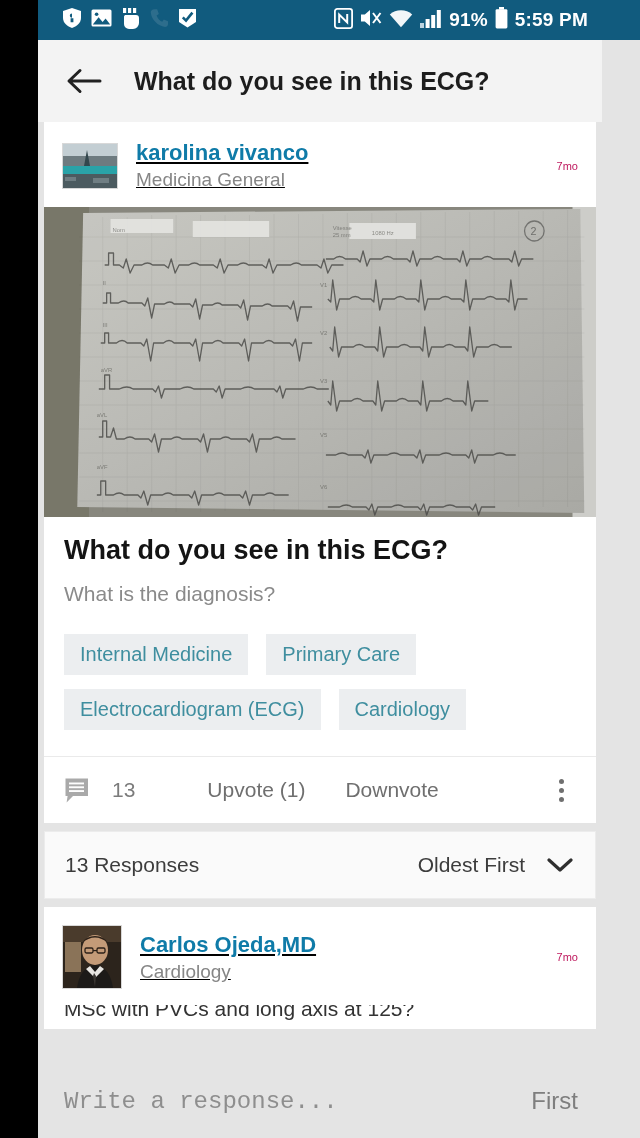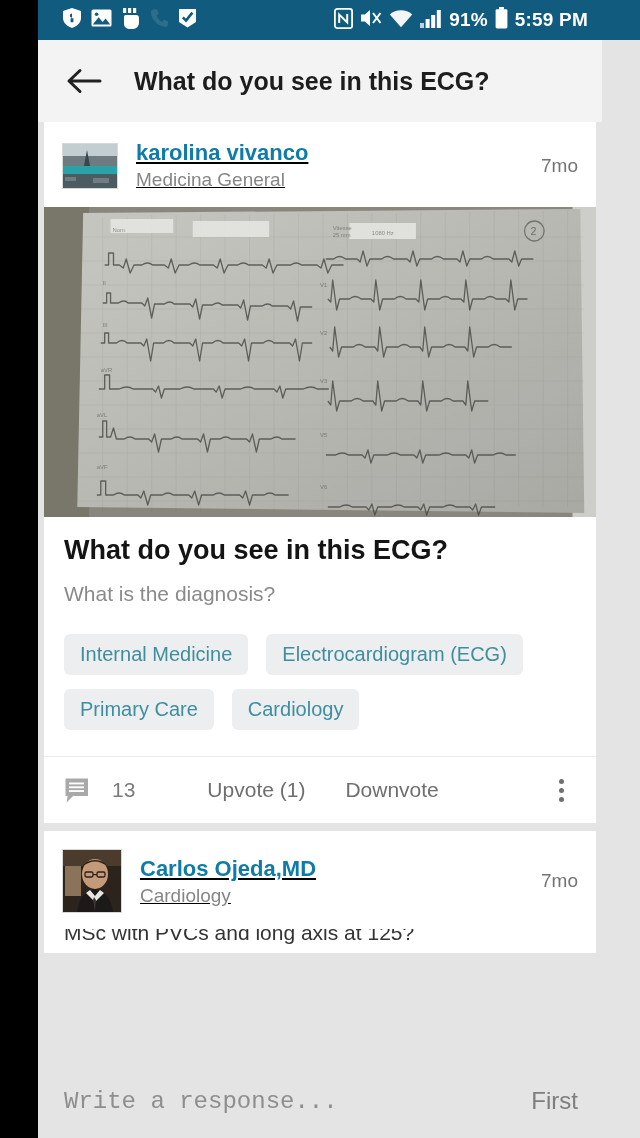--- a/index.html
+++ b/index.html
@@ -132,22 +132,22 @@
     color: #0f7ba8;
     white-space: nowrap;
   }
   .author-sub {
     font-size: 19px;
     color: #868686;
     white-space: nowrap;
   }
   .author-time {
     margin-left: auto;
-    font-size: 19px;
-    color: #737373;
+    font-size: 11px;
+    color: #be185d;
     align-self: center;
   }
 
   
   .photo {
     width: 100%;
     height: 310px;
     display: block;
     background: #b9b9b4;
   }
@@ -171,21 +171,20 @@
     gap: 14px 18px;
     padding: 22px 20px 26px 20px;
   }
   .tag {
     background: #eceef0;
     color: #3f8e9f;
     font-size: 20px;
     padding: 9px 16px;
     white-space: nowrap;
     cursor: pointer;
-    border-radius: 6px;
   }
 
   
   .actions {
     display: flex;
     align-items: center;
     height: 66px;
     padding: 0 22px 0 20px;
     border-top: 1px solid #eaeaea;
   }
@@ -479,22 +478,22 @@
         <rect width="564" height="310" fill="#000" opacity="0.04"></rect>
       </svg>
 
       <div class="qbody">
         <div class="q-title">What do you see in this ECG?</div>
         <div class="q-sub">What is the diagnosis?</div>
       </div>
 
       <div class="tags">
         <span class="tag">Internal Medicine</span>
+        <span class="tag">Primary Care</span>
         <span class="tag">Electrocardiogram (ECG)</span>
-        <span class="tag">Primary Care</span>
         <span class="tag">Cardiology</span>
       </div>
 
       <div class="actions">
         <div class="act-comments">
           <svg width="30" height="27" viewBox="0 0 30 27">
             <path d="M1.5 1.5 H24 V19 H9 L2.6 25.5 L3.6 19 H1.5 Z" fill="#a9a9a9"></path>
             <rect x="5" y="5.5" width="15" height="1.9" fill="#fdfdfd"></rect>
             <rect x="5" y="9.3" width="15" height="1.9" fill="#fdfdfd"></rect>
             <rect x="5" y="13.1" width="15" height="1.9" fill="#fdfdfd"></rect>
@@ -504,20 +503,29 @@
         <div class="act-btn act-upvote">Upvote (1)</div>
         <div class="act-btn act-downvote">Downvote</div>
         <div class="act-more">
           <span class="dot"></span>
           <span class="dot"></span>
           <span class="dot"></span>
         </div>
       </div>
     </div>
 
+    <div class="resp-bar">
+      <div class="resp-count">13 Responses</div>
+      <div class="resp-sort">
+        <span class="resp-sort-label">Oldest First</span>
+        <svg width="26" height="16" viewBox="0 0 26 16">
+          <path d="M2 3 L13 13 L24 3" stroke="#2f2f2f" stroke-width="3.2" fill="none" stroke-linecap="round" stroke-linejoin="round"></path>
+        </svg>
+      </div>
+    </div>
 
     <div class="card spaced">
       <div class="author">
         <div class="avatar portrait">
           <svg width="58" height="62" viewBox="0 0 58 62" preserveAspectRatio="none">
             <rect width="58" height="62" fill="#2c241c"></rect>
             <rect x="0" y="0" width="58" height="16" fill="#4a3b2c"></rect>
             <rect x="2" y="16" width="16" height="30" fill="#8a7358"></rect>
             <ellipse cx="32" cy="24" rx="13" ry="15" fill="#c49b78"></ellipse>
             <path d="M19 17 q13 -11 26 0 q-4 -7 -13 -7 q-9 0 -13 7 z" fill="#2b2018"></path>

